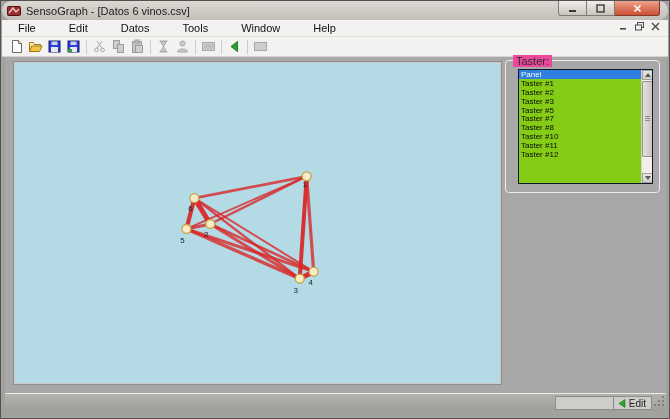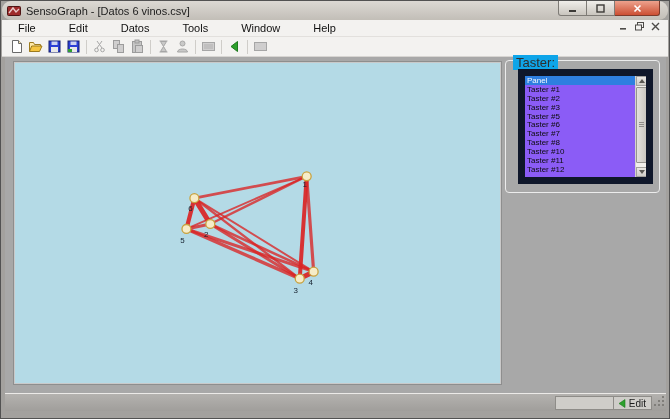--- a/index.html
+++ b/index.html
@@ -38,22 +38,22 @@
   .main { position:absolute; left:4px; top:56px; width:661px; height:336px; background:#a8a8a8; }
   .canvas { position:absolute; left:9px; top:5px; width:487px; height:322px; background:#b4dae6;
     border:1px solid #c9c9c9; box-shadow:0 0 0 1px #8e8e8e; }
   .canvas svg { display:block; width:100%; height:100%; }
   .canvas svg text { font-family:"Liberation Sans", sans-serif; font-size:8px; fill:#16212e; }
 
   
   .groupbox { position:absolute; left:500px; width:155px; border:1px solid #ececec; border-radius:4px; }
   .gb-taster { top:3px; height:133px; }
   .gb-graph { top:146px; height:90px; }
-  .gb-label { position:absolute; top:-6px; left:7px; background:#0ea5e9; padding:0 3px; font-size:13px; color:#2e2e2e; }
-  .listbox { position:absolute; background:#8b5cf6; border:7px solid #0f172a; overflow:hidden; }
+  .gb-label { position:absolute; top:-6px; left:7px; background:#ec4899; padding:0 3px; font-size:11px; color:#2e2e2e; }
+  .listbox { position:absolute; background:#84cc16; border:1px solid #0f172a; overflow:hidden; }
   .lb-taster { left:12px; top:8px; width:135px; height:115px; }
   .lb-graph { left:13px; top:11px; width:40px; height:71px; }
   .list-item { height:8.9px; line-height:9px; font-size:8px; color:#0c0c0c; padding-left:2px; white-space:nowrap; }
   .list-item.selected { background:#2e7fe0; color:#f4f8ff; }
 
   
   .sb { position:absolute; top:0; right:0; bottom:0; width:11px; background:#f1efec; border-left:1px solid #d4d2ce; }
   .sb-btn { position:absolute; left:0; width:11px; height:10px; background:linear-gradient(#e9e7e3,#cfccc7);
     border:1px solid #a3a19d; display:flex; align-items:center; justify-content:center; }
   .sb-btn.up { top:0; } .sb-btn.down { bottom:0; }
@@ -247,21 +247,20 @@
     </div>
 
     <div class="groupbox gb-taster">
       <span class="gb-label">Taster:</span>
       <div class="listbox lb-taster" id="taster-list">
         <div class="list-item selected">Panel</div>
           <div class="list-item">Taster #1</div>
           <div class="list-item">Taster #2</div>
           <div class="list-item">Taster #3</div>
           <div class="list-item">Taster #5</div>
-          <div class="list-item">Taster #6</div>
           <div class="list-item">Taster #7</div>
           <div class="list-item">Taster #8</div>
           <div class="list-item">Taster #10</div>
           <div class="list-item">Taster #11</div>
           <div class="list-item">Taster #12</div>
           <div class="sb">
           <div class="sb-btn up">
               <i class="arr-up"></i>
             </div>
           <div class="sb-thumb"></div>

